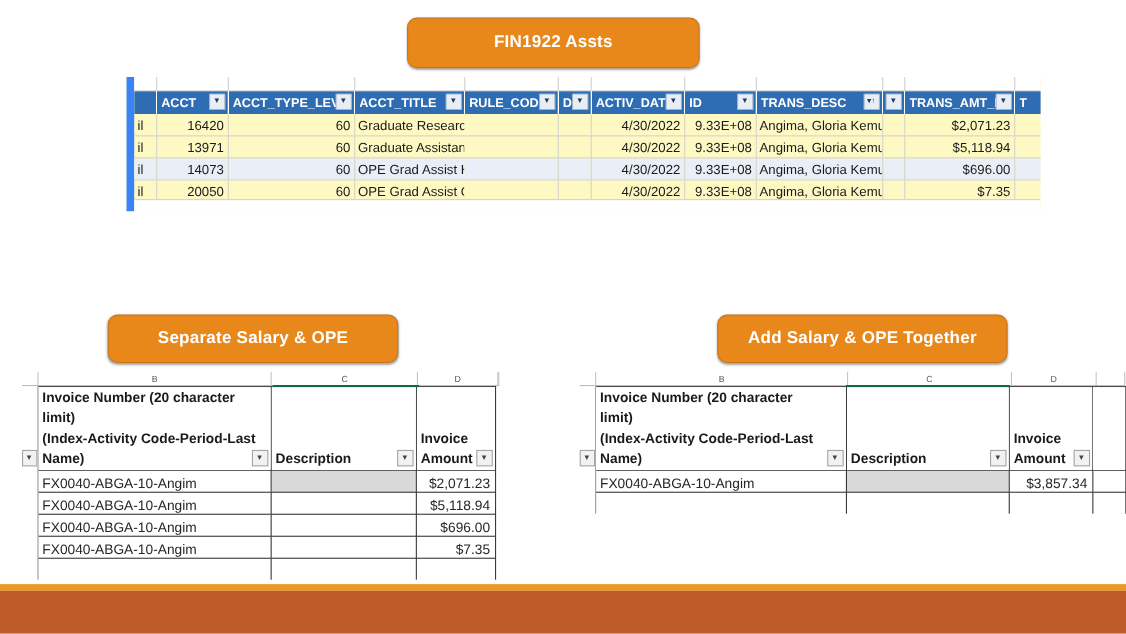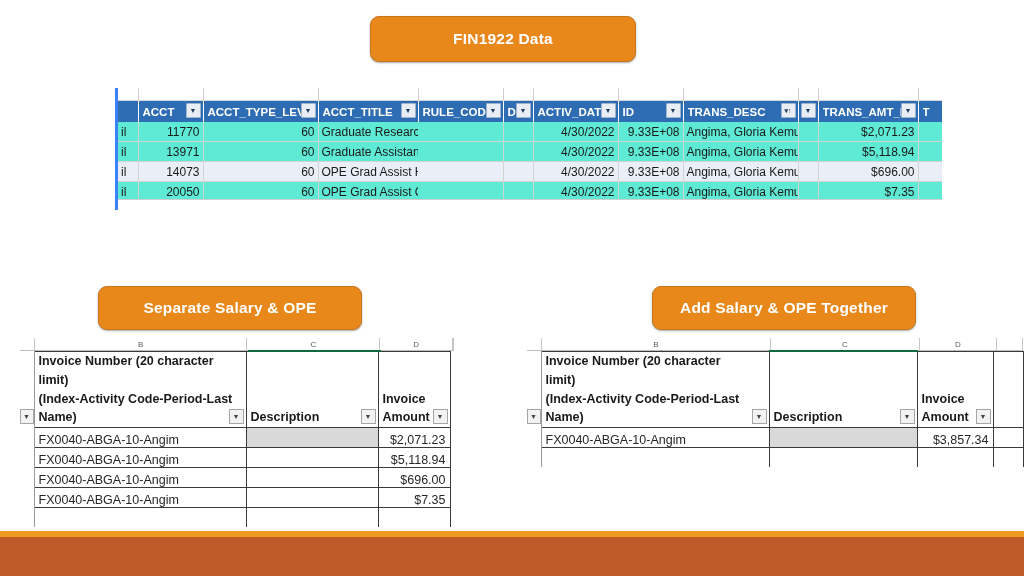--- a/index.html
+++ b/index.html
@@ -32,26 +32,26 @@
     letter-spacing: 0.2px;
   }
   #callout-title { left: 370px; top: 16px; width: 264px; height: 44px; font-size: 15.5px; }
   #callout-separate { left: 98px; top: 286px; width: 262px; height: 42px; font-size: 15.5px; }
   #callout-add { left: 652px; top: 286px; width: 262px; height: 42px; font-size: 15.5px; text-align: center; }
 
   
   #data-table-wrap {
     position: absolute;
     left: 115px;
-    top: 88px;
+    top: 70px;
     width: 824px;
     height: 122px;
-    background: #5eead4;
+    background: #fef9c3;
     overflow: hidden;
-    border-left: 3px solid #3b82f6;
+    border-left: 7px solid #3b82f6;
   }
   #data-table-wrap .colstrip {
     height: 12px;
     background: #ffffff;
     position: relative;
     border-bottom: 1px solid #d6d6d6;
   }
   #data-table-wrap .colstrip i {
     position: absolute;
     top: 0; bottom: 0;
@@ -220,21 +220,21 @@
   }
   #bottom-bar .band {
     height: 39px;
     background: #BE5B28;
   }
 </style>
 </head>
 <body>
 
 <div class="callout" id="callout-title">
-  <span>FIN1922 Data</span>
+  <span>FIN1922 Assts</span>
 </div>
 
 <div id="data-table-wrap">
   <div class="colstrip">
     <i style="left:20px"></i>
       <i style="left:85px"></i>
       <i style="left:200px"></i>
     <i style="left:300px"></i>
       <i style="left:385px"></i>
       <i style="left:415px"></i>
@@ -306,21 +306,21 @@
           <span class="fbtn">▼</span>
         </th>
         <th>
           <span class="trunc">T</span>
         </th>
       </tr>
     </thead>
     <tbody>
       <tr>
         <td>il</td>
-        <td class="num">11770</td>
+        <td class="num">16420</td>
         <td class="num">60</td>
         <td style="border-right:none">Graduate Research Assts</td>
         <td></td>
         <td></td>
         <td class="num">4/30/2022</td>
         <td class="num">9.33E+08</td>
         <td>Angima, Gloria Kemu</td>
         <td></td>
         <td class="num">$2,071.23</td>
         <td></td>

